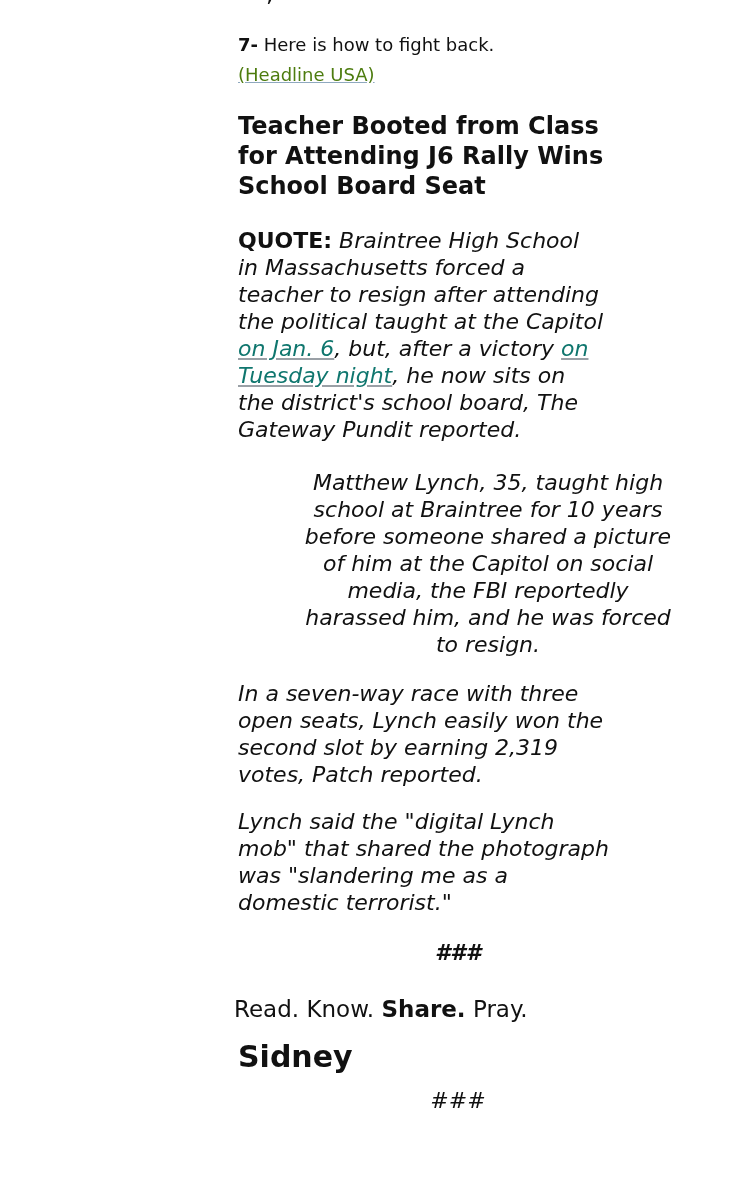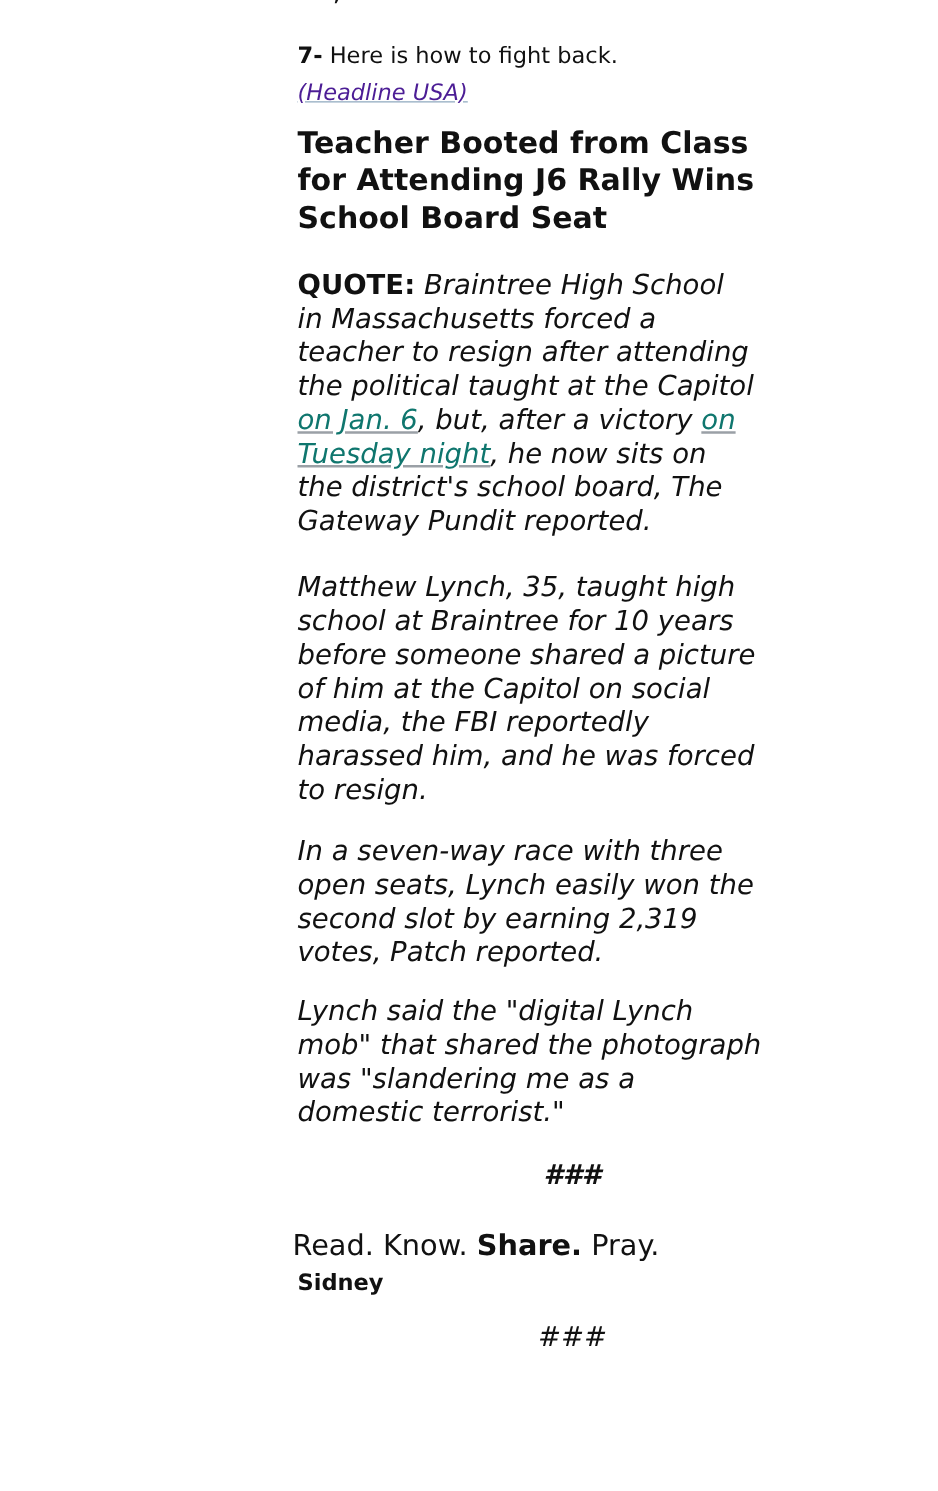--- a/index.html
+++ b/index.html
@@ -31,28 +31,27 @@
   }
   p { margin: 0; }
   .intro {
     margin-top: 30px;
     font-size: 18px;
     line-height: 30px;
     font-weight: normal;
   }
   .intro strong { font-weight: bold; }
   .headline-link {
-    color: #4c1d95;
+    color: #4d7c0f;
     text-decoration: underline;
     text-decoration-color: #8fa9bf;
     cursor: pointer;
-    font-style: italic;
   }
   .headline {
-    margin-top: 9px;
+    margin-top: 21px;
     font-size: 24px;
     line-height: 30px;
     font-weight: bold;
     white-space: pre-line;
   }
   .para {
     font-size: 22px;
     line-height: 27px;
     font-style: italic;
     white-space: pre-line;
@@ -61,21 +60,21 @@
   .quote-label {
     font-style: normal;
     font-weight: bold;
   }
   .body-link {
     color: #0f766e;
     text-decoration: underline;
     text-decoration-color: #9aa0a6;
     cursor: pointer;
   }
-  .para-2 { margin-top: 26px; }
+  .para-2 { margin-top: 26px; text-align: center; }
   .para-3 { margin-top: 22px; }
   .para-4 { margin-top: 20px; }
   .divider {
     text-align: center;
     margin-right: 60px;
     font-size: 22px;
     font-style: italic;
   }
   .divider-top {
     margin-top: 24px;
@@ -91,21 +90,22 @@
     font-size: 23px;
     line-height: 30px;
   }
   .tagline strong { font-weight: bold; }
   .signoff-line {
     margin-top: 47px;
     font-size: 23px;
     line-height: 30px;
   }
   .signoff-name {
-    font-size: 18px;
+    margin-top: 18px;
+    font-size: 30px;
     line-height: 30px;
     font-weight: bold;
   }
 </style>
 </head>
 <body>
 
 <span class="cutoff-fragment">,</span>
 
 <div class="content">

